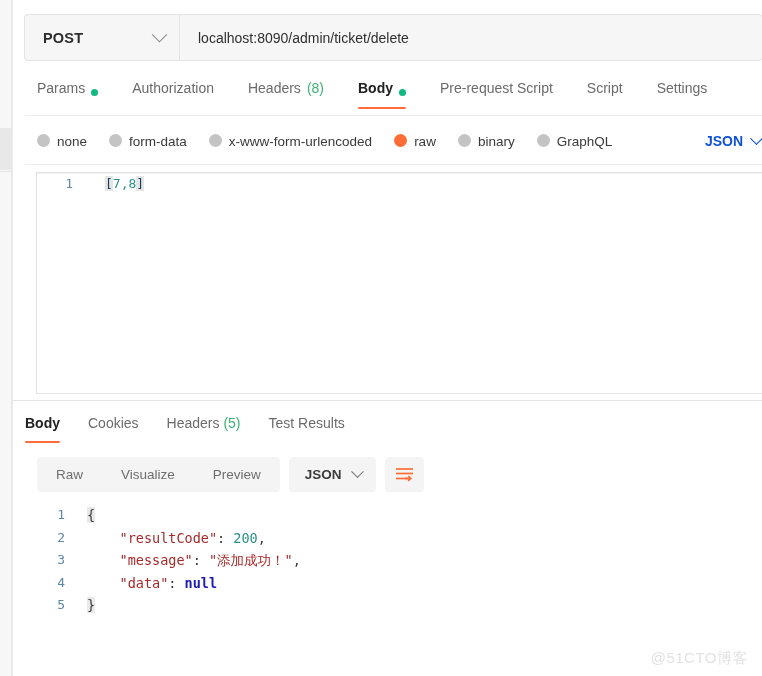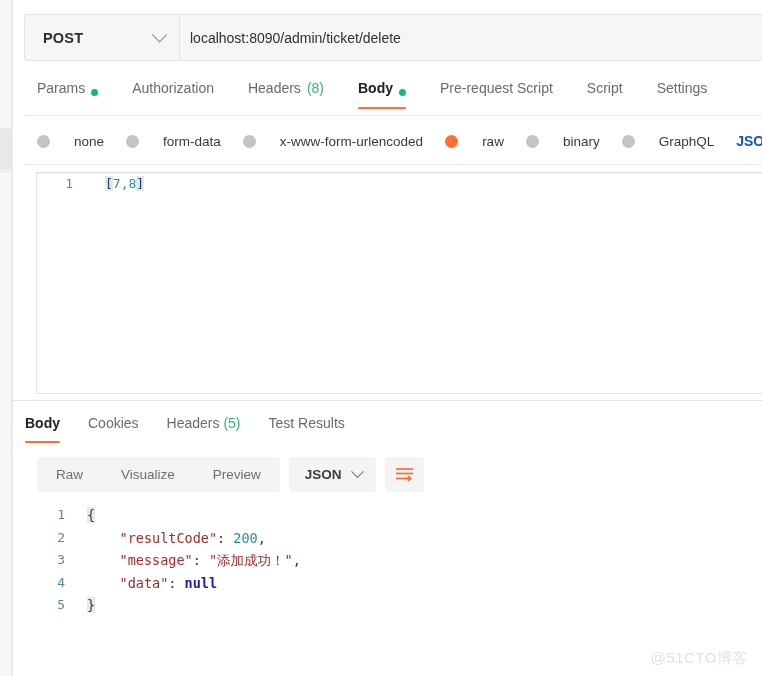--- a/index.html
+++ b/index.html
@@ -73,21 +73,21 @@
     border-bottom: 1.6px solid #8a8a8a;
     transform: rotate(45deg) translate(-2px,-2px);
   }
   .url-box {
     flex: 1;
     background: #f6f6f6;
     border: 1px solid #e4e4e4;
     border-radius: 0 4px 4px 0;
     display: flex;
     align-items: center;
-    padding-left: 10px;
+    padding-left: 18px;
     cursor: text;
   }
   .url-text {
     font-size: 14px;
     color: #2f2f2f;
   }
 
   
   .req-tabs {
     position: absolute; left: 24px; top: 76px;
@@ -133,22 +133,21 @@
   
   .radio-row {
     position: absolute; left: 24px; top: 126px;
     height: 30px;
     display: flex;
     align-items: center;
     width: 726px;
   }
   .radio-item {
     display: flex;
-    align-items: center;
-    gap: 24px;
+    gap: 7px;
     margin-right: 22px;
     cursor: pointer;
     white-space: nowrap;
   }
   .radio {
     width: 13px; height: 13px;
     border-radius: 50%;
     background: #c4c4c4;
   }
   .radio.sel { background: #ff6c37; }

